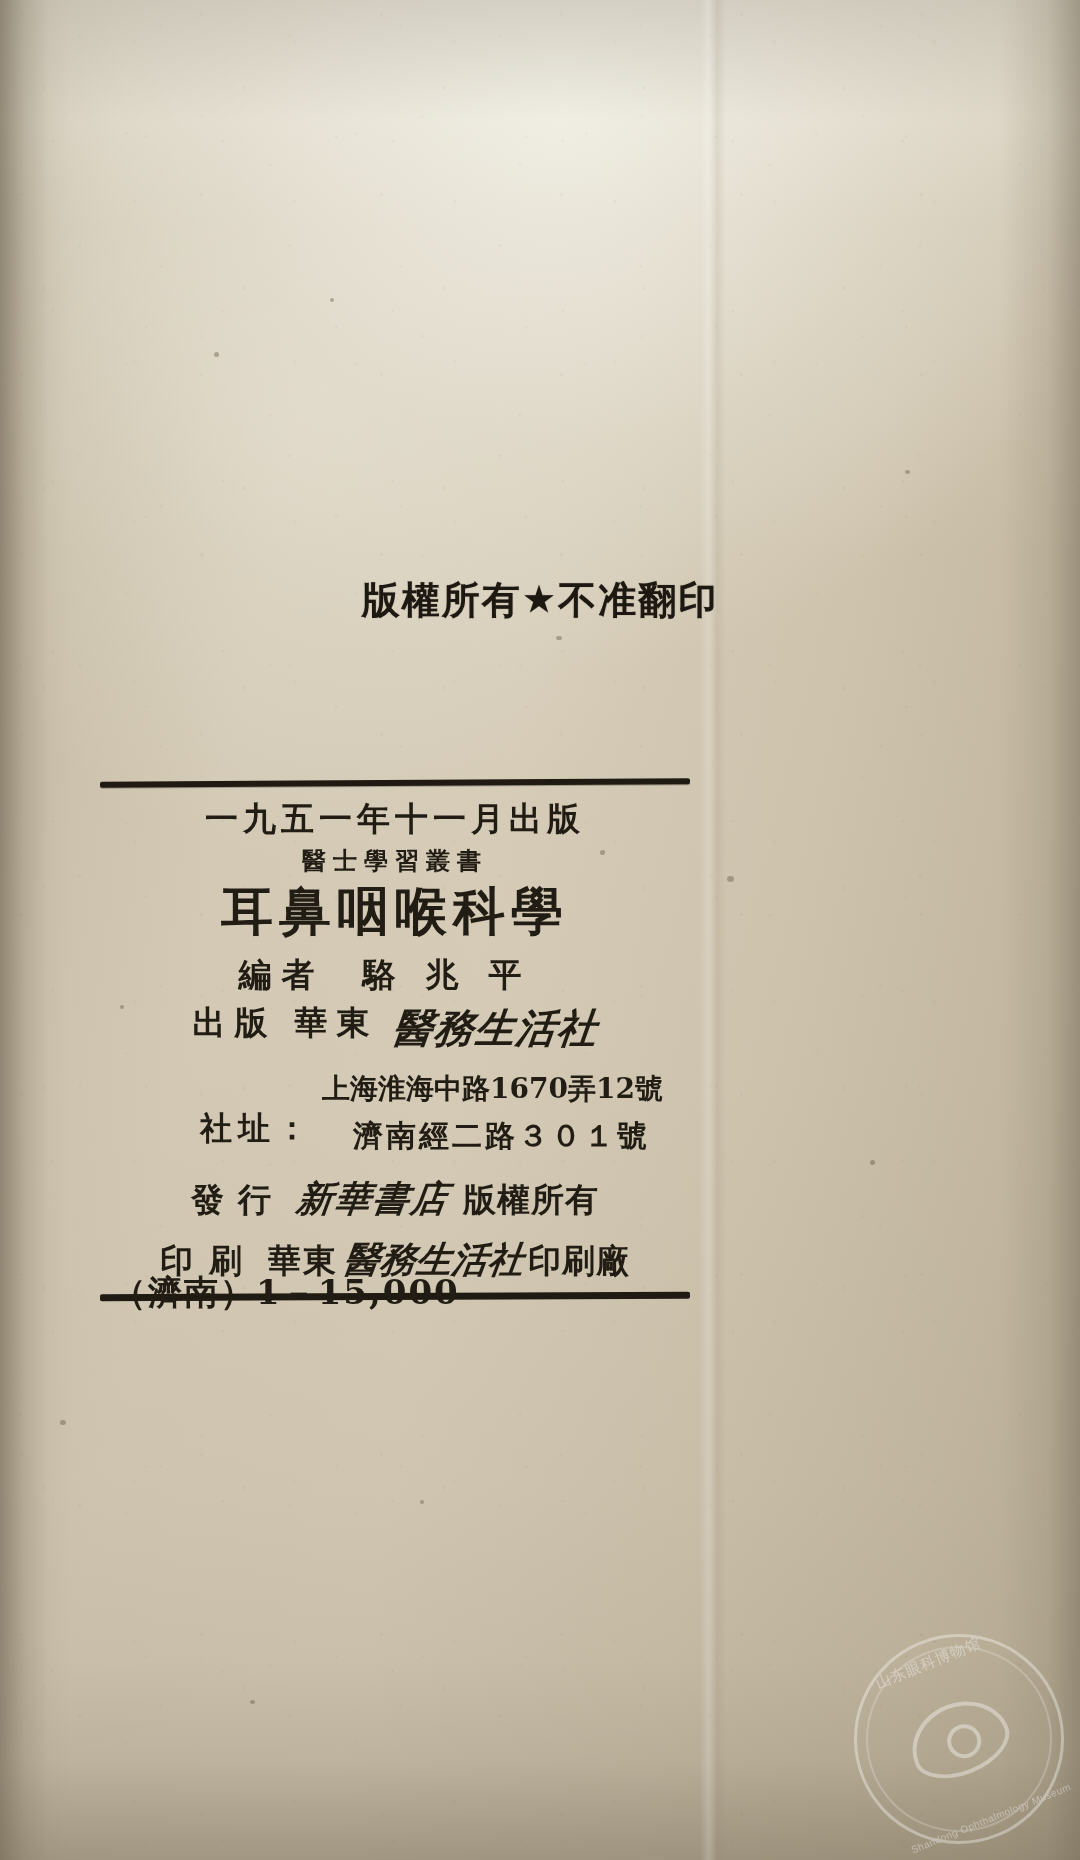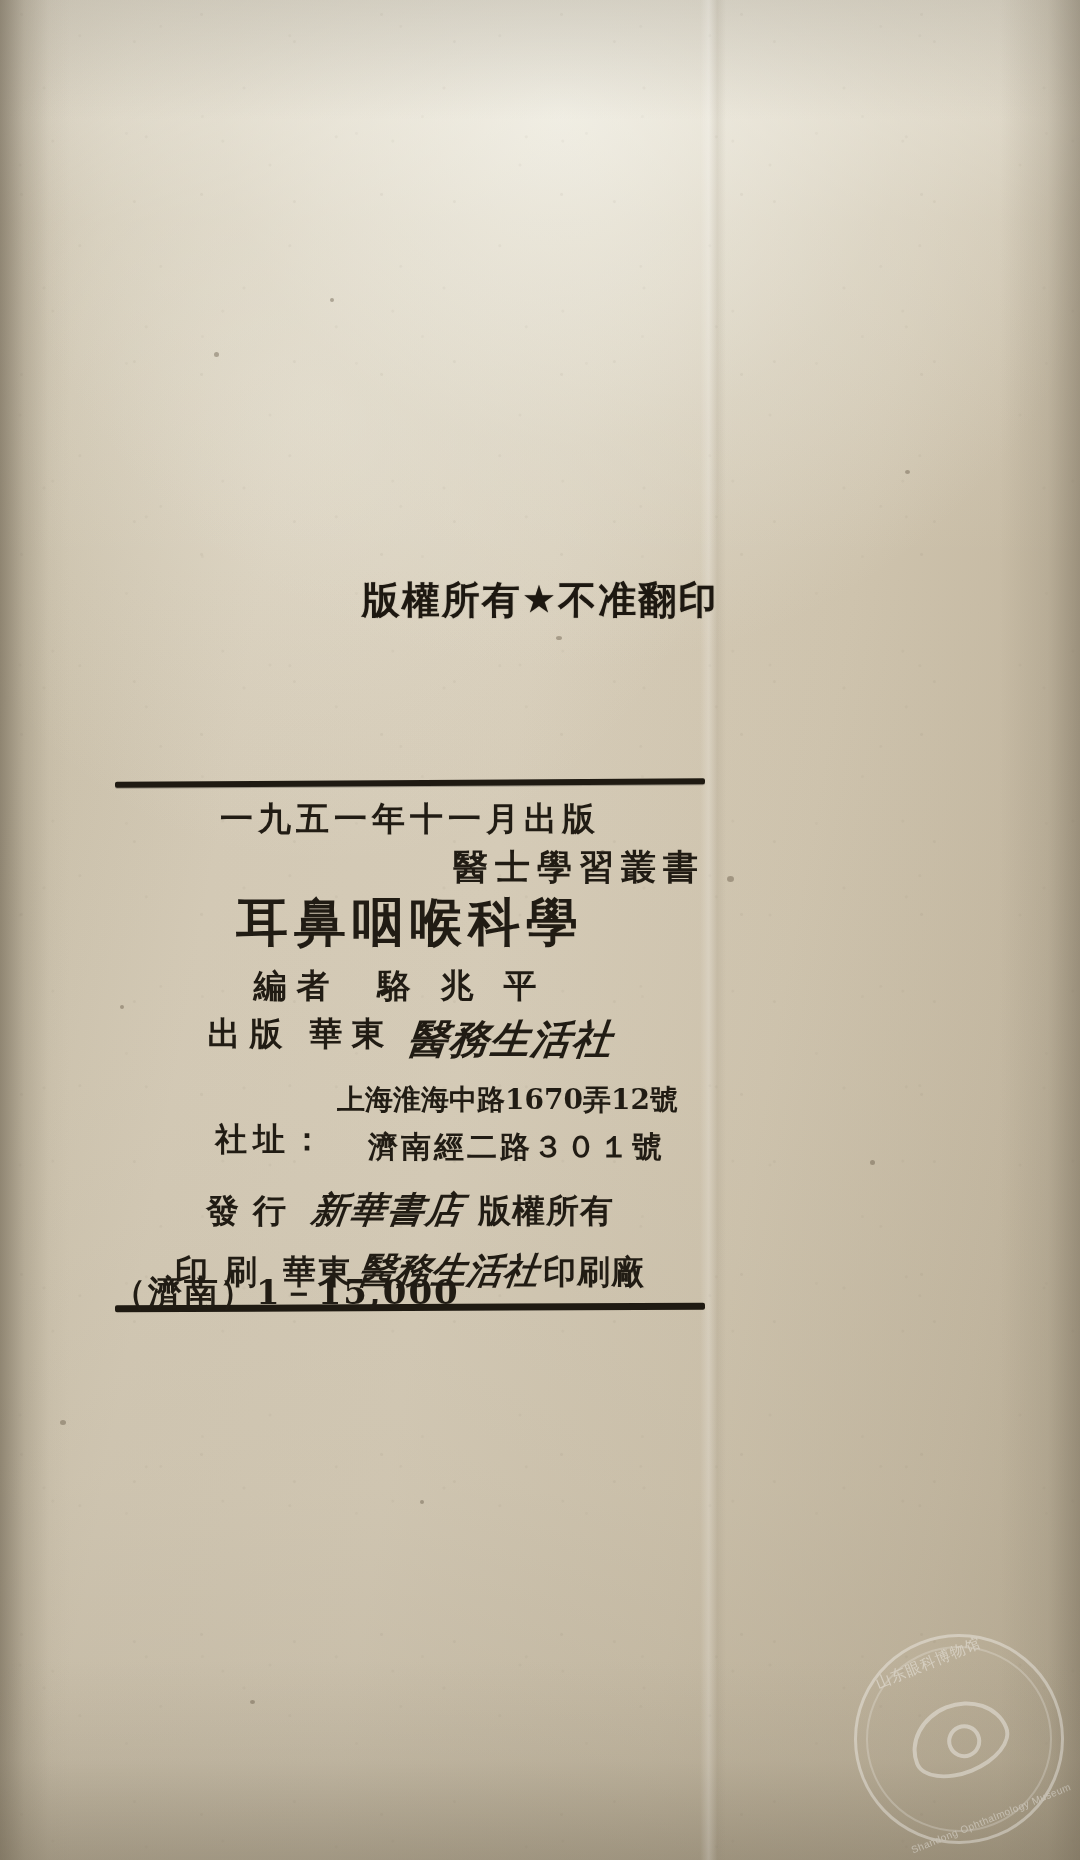--- a/index.html
+++ b/index.html
@@ -112,21 +112,21 @@
   .star {
     display: inline-block;
     font-size: 34px;
     vertical-align: 2px;
     padding: 0 2px;
   }
 
   
   .colophon {
     position: absolute;
-    left: 115px;
+    left: 100px;
     top: 780px;
     width: 590px;
   }
   .rule-top {
     height: 6px;
     background: #1f1a12;
     border-radius: 2px;
     box-shadow: 0 1px 0 rgba(0,0,0,0.25);
     transform: rotate(-0.35deg);
   }
@@ -141,23 +141,22 @@
     text-align: center;
     line-height: 1.0;
   }
   .r-pubdate {
     margin-top: 16px;
     font-size: 33px;
     letter-spacing: 5px;
   }
   .r-series {
     margin-top: 14px;
-    font-size: 35px;
+    font-size: 24px;
     letter-spacing: 7px;
-    text-align: right;
   }
   .r-title {
     margin-top: 12px;
     font-size: 52px;
     letter-spacing: 6px;
   }
   .r-editor {
     margin-top: 16px;
     font-size: 33px;
     display: flex;

